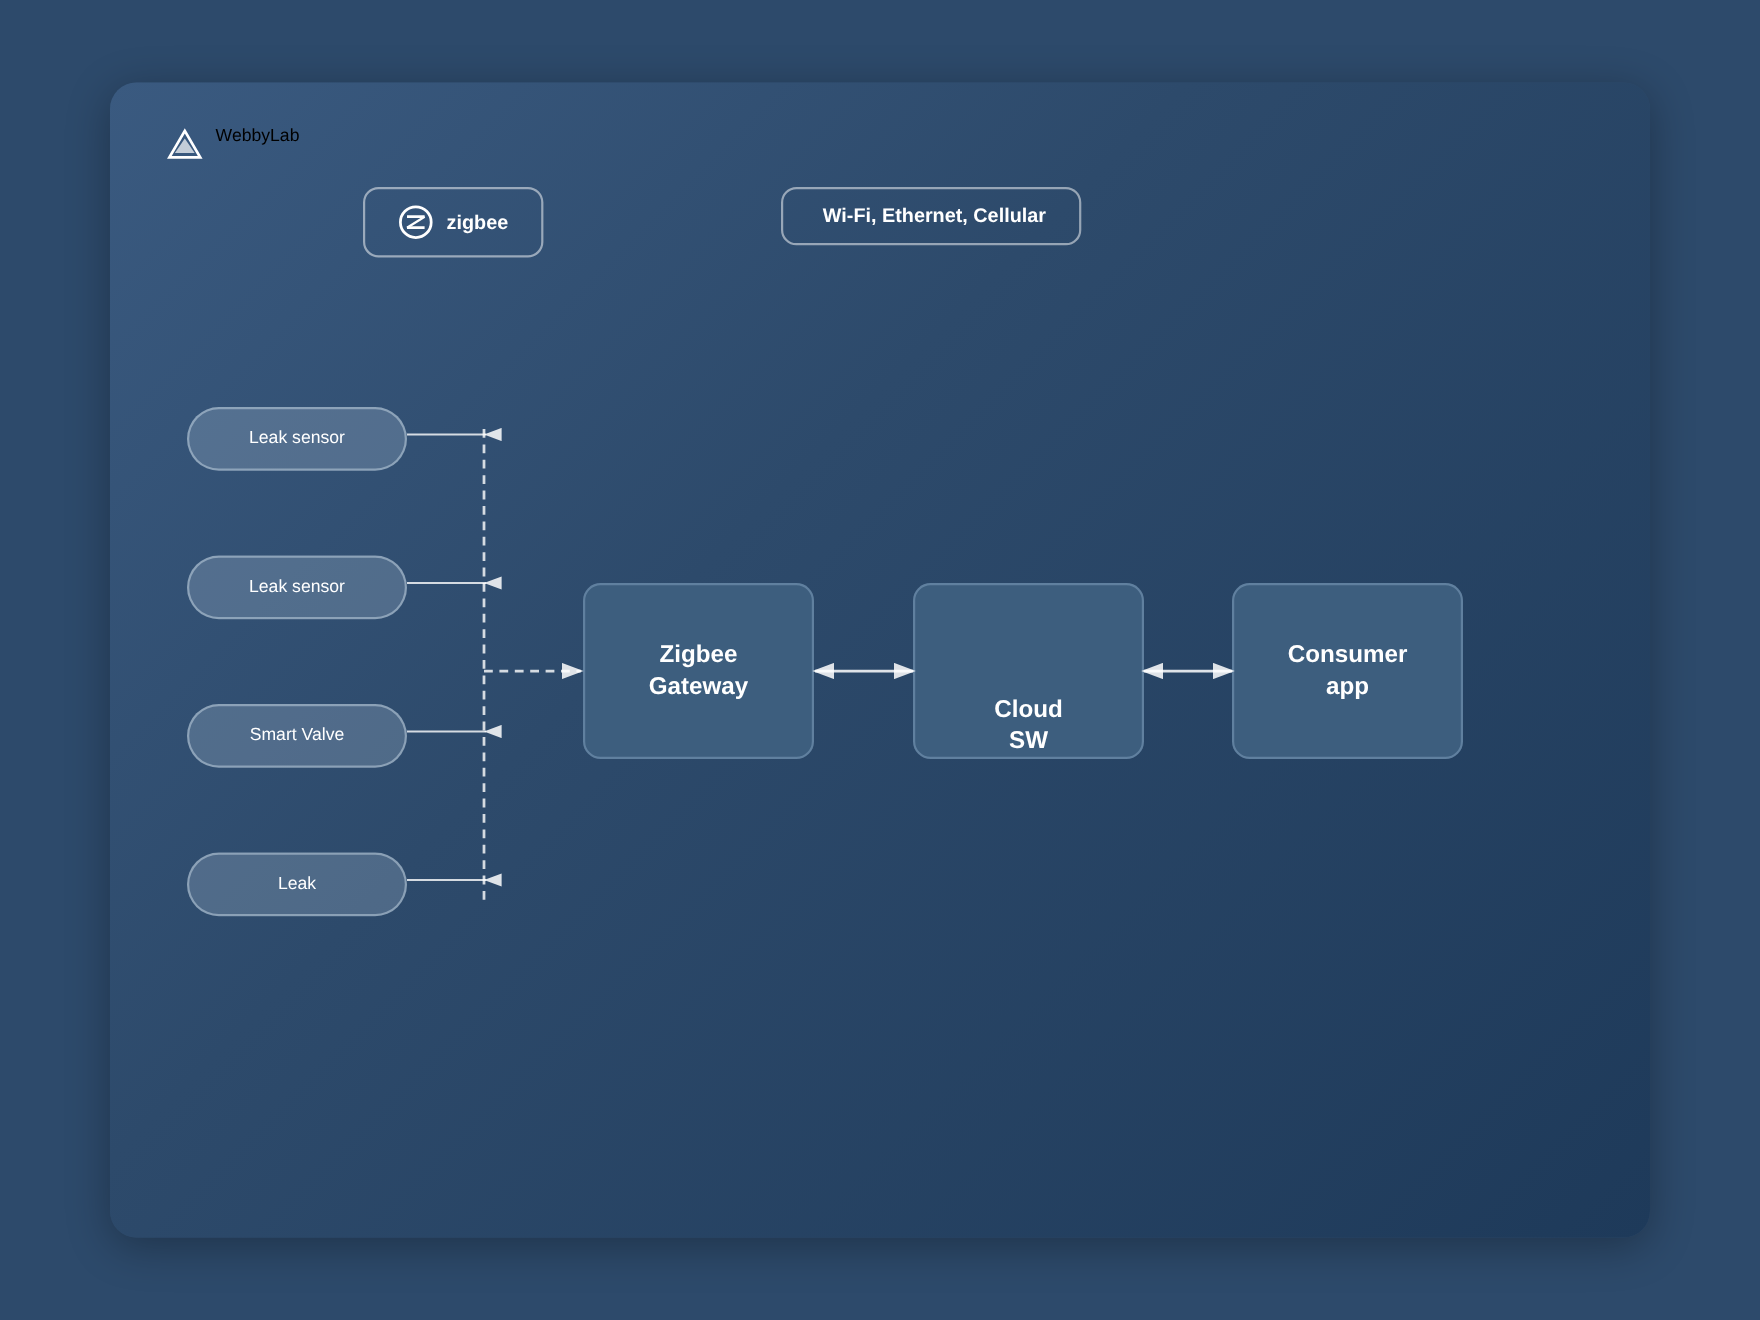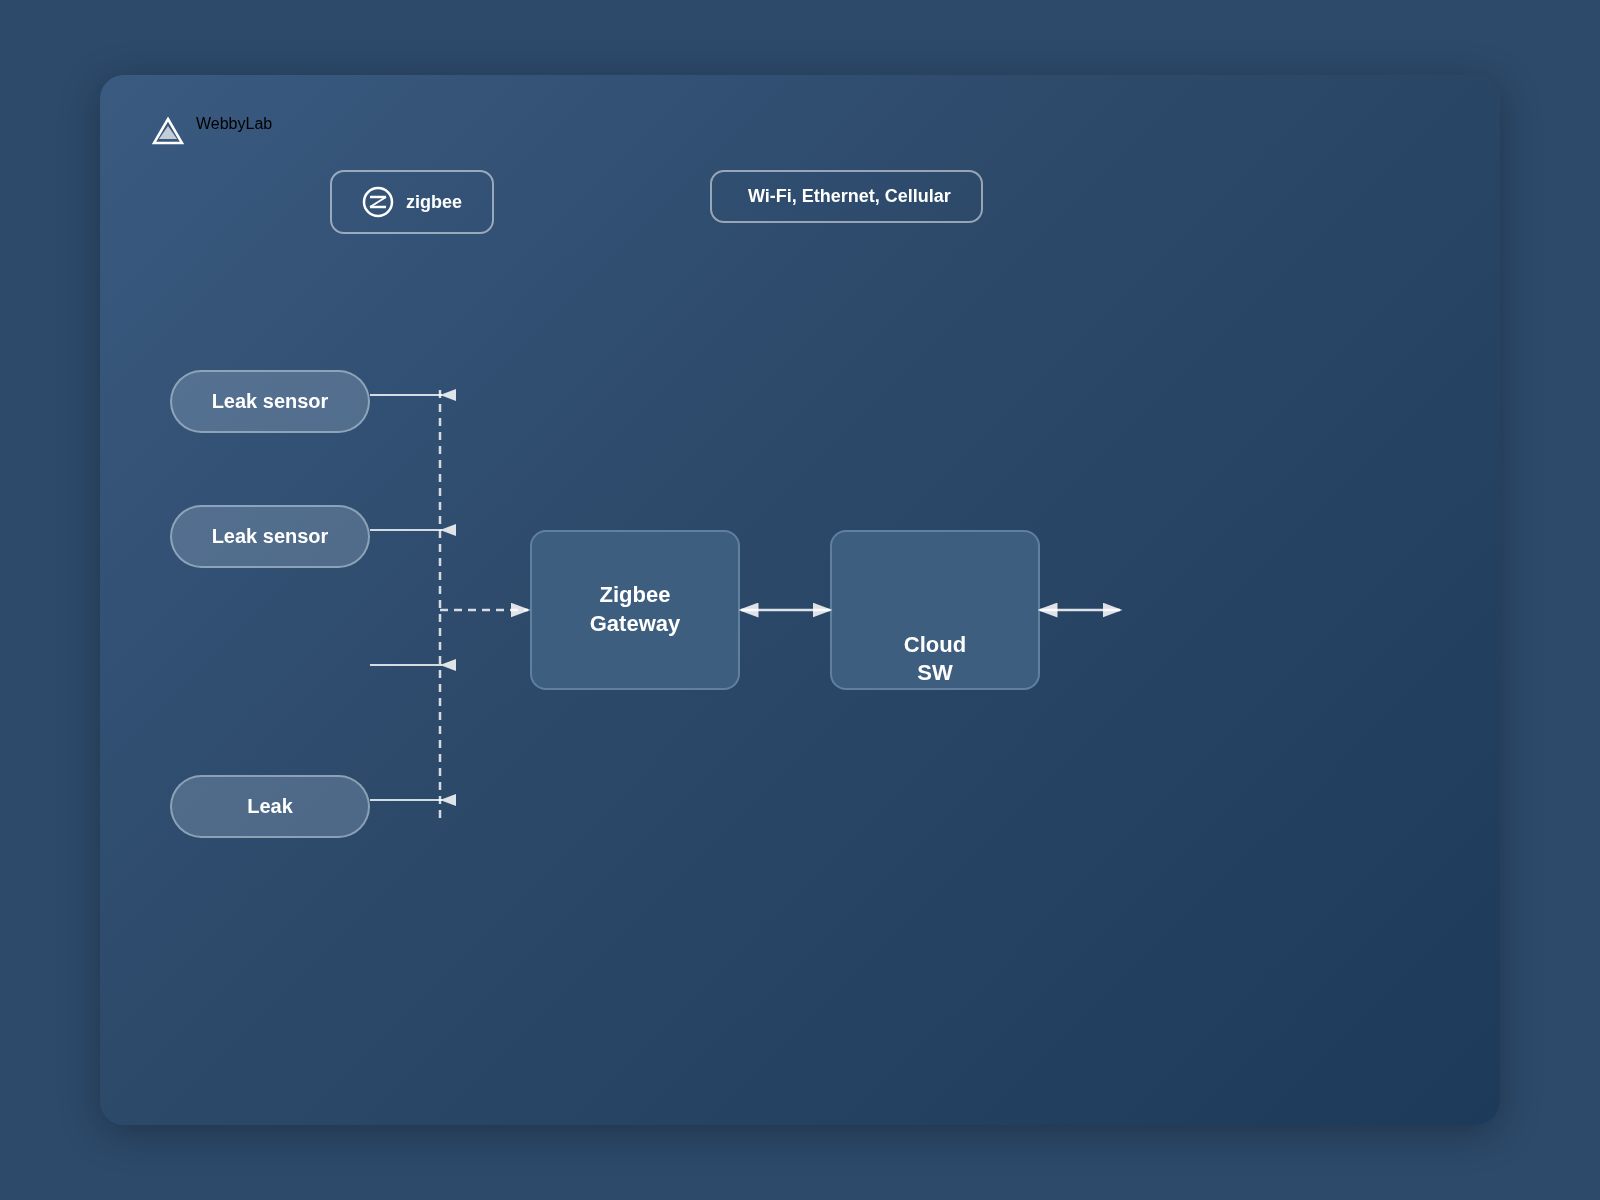--- a/index.html
+++ b/index.html
@@ -65,22 +65,22 @@
     }
 
     
     .sensor-node {
       position: absolute;
       background: rgba(180, 200, 220, 0.25);
       border: 2px solid rgba(200,215,230,0.5);
       border-radius: 50px;
       padding: 18px 30px;
       color: #ffffff;
-      font-size: 20px;
-      font-weight: 700;
+      font-size: 16px;
+      font-weight: 400;
       min-width: 200px;
       text-align: center;
     }
 
     .node-leak1 { top: 295px; left: 70px; }
     .node-leak2 { top: 430px; left: 70px; }
     .node-valve1 { top: 565px; left: 70px; }
     .node-valve2 { top: 700px; left: 70px; }
 
     
@@ -158,29 +158,35 @@
   <div class="protocol-badge badge-wifi">
     <span>Wi-Fi, Ethernet, Cellular</span>
   </div>
 
   <div class="sensor-node node-leak1">
     <span>Leak sensor</span>
   </div>
   <div class="sensor-node node-leak2">
     <span>Leak sensor</span>
   </div>
+  <div class="sensor-node node-valve1">
+    <span>Smart Valve</span>
+  </div>
   <div class="sensor-node node-valve2">
     <span>Leak</span>
   </div>
 
   <div class="main-box box-gateway">
     <span>Zigbee<br>Gateway</span>
   </div>
   <div class="main-box box-cloud">
     <span>Cloud<br>SW</span>
+  </div>
+  <div class="main-box box-consumer">
+    <span>Consumer<br>app</span>
   </div>
 
   <svg class="arrows-svg">
     <defs>
       <marker id="arrowhead-white" markerWidth="8" markerHeight="6" refX="7" refY="3" orient="auto">
         <polygon points="0 0, 8 3, 0 6" fill="rgba(255,255,255,0.85)"></polygon>
       </marker>
       <marker id="arrowhead-white-rev" markerWidth="8" markerHeight="6" refX="1" refY="3" orient="auto">
         <polygon points="8 0, 0 3, 8 6" fill="rgba(255,255,255,0.85)"></polygon>
       </marker>

